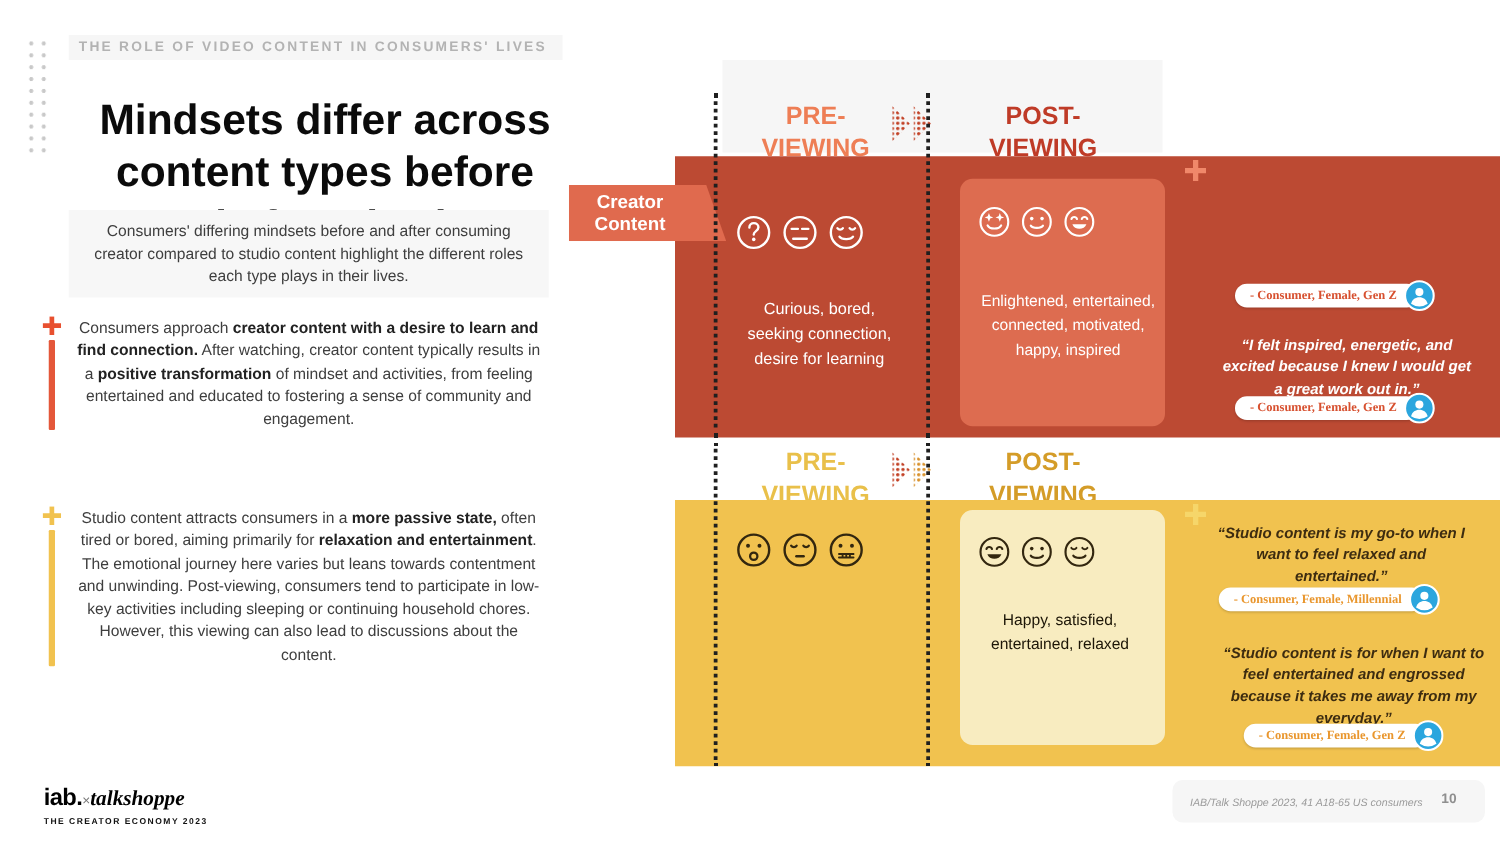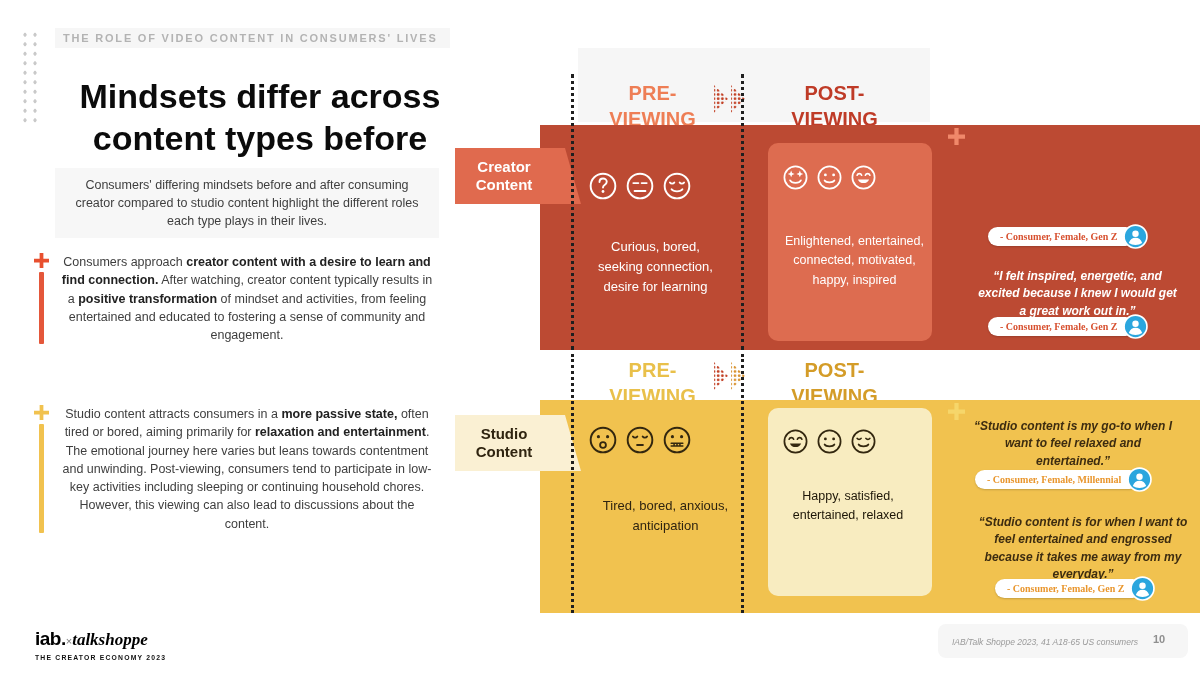--- a/index.html
+++ b/index.html
@@ -42,21 +42,21 @@
 
   
   .dotline{position:absolute;width:0;border-left:3px dotted #1f1f1f;}
   .dot-1a{left:571px;top:74px;height:276px;}
   .dot-1b{left:741px;top:74px;height:276px;}
   .dot-2a{left:571px;top:354px;height:259px;}
   .dot-2b{left:741px;top:354px;height:259px;}
 
   
   .panel-creator{position:absolute;left:540px;top:125px;width:660px;height:225px;background:#bc4a33;}
-  .tab{position:absolute;left:455px;width:126px;height:56px;display:flex;align-items:center;
+  .tab{position:absolute;left:455px;width:126px;height:45px;display:flex;align-items:center;
     padding-left:14px;box-sizing:border-box;font-size:15px;font-weight:bold;line-height:1.2;
     clip-path:polygon(0 0,calc(100% - 16px) 0,100% 100%,0 100%);}
   .tab-creator{top:148px;background:#e06a4e;color:#fff;}
   .tab-studio{top:415px;background:#faf0d3;color:#2f2410;}
   .tab span{width:70px;display:block;}
   .emoji-row{position:absolute;display:flex;gap:7px;}
   .emoji-row svg{width:30px;height:30px;}
   .emoji-row.small svg{width:27px;height:27px;}
   .pre-emojis-1{left:588px;top:171px;color:#fff;}
   .pre-text{position:absolute;font-size:13px;line-height:1.55;}
@@ -261,36 +261,32 @@
   </div>
 
   <div class="mindset-hdr pre-hdr-2">PRE-VIEWING MINDSET</div>
   <svg class="chev chev-2" width="46" height="30">
     <polygon points="2,1 16,15 2,29" fill="url(#dotpat-red)"></polygon>
     <polygon points="19,1 33,15 19,29" fill="url(#dotpat-gold)"></polygon>
   </svg>
   <div class="mindset-hdr post-hdr-2">POST-VIEWING MINDSET</div>
 
   <div class="panel-studio"></div>
-  <div class="tab tab-studio">
-    <span>Studio Content</span>
-  </div>
 
   <div class="emoji-row pre-emojis-2">
     <svg>
         <use href="#sym-yawn"></use>
       </svg>
     <svg>
         <use href="#sym-sleepy"></use>
       </svg>
     <svg>
         <use href="#sym-grimace"></use>
       </svg>
   </div>
-  <div class="pre-text pre-text-2">Tired, bored, anxious, anticipation</div>
 
   <div class="post-box post-box-2"></div>
   <div class="emoji-row small post-emojis-2">
     <svg>
         <use href="#sym-joy"></use>
       </svg>
     <svg>
         <use href="#sym-smile"></use>
       </svg>
     <svg>

